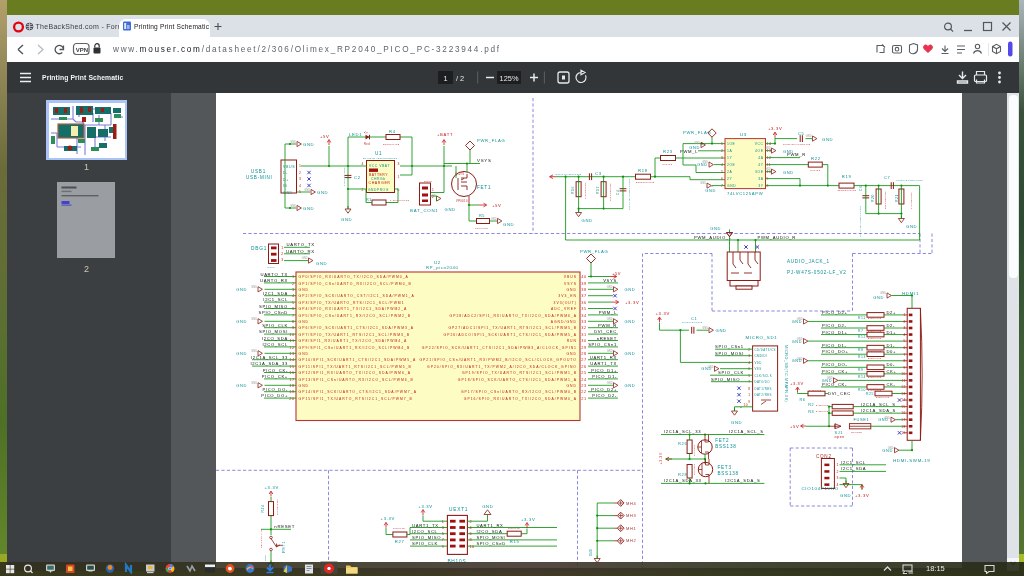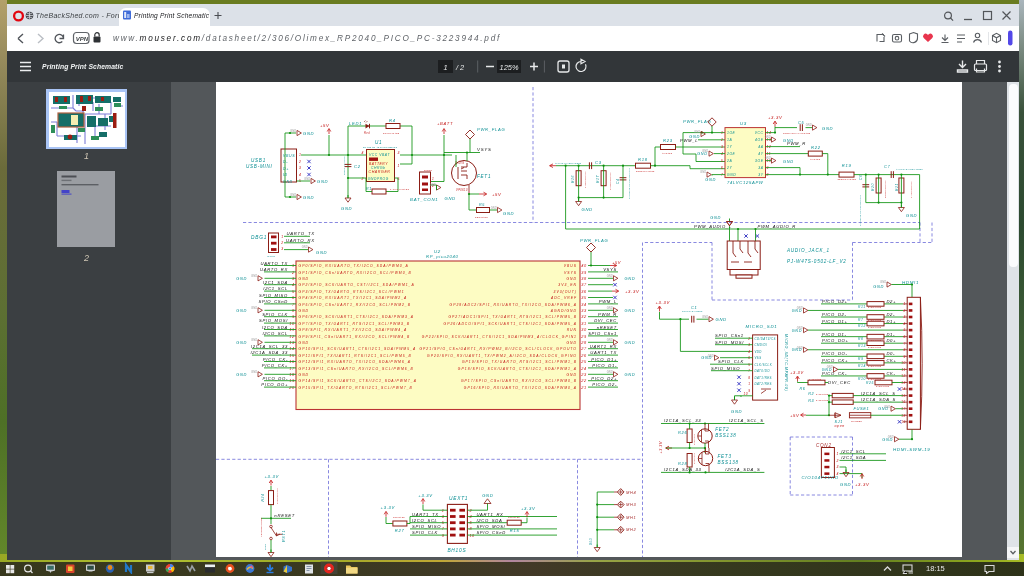--- a/index.html
+++ b/index.html
@@ -6,21 +6,21 @@
 html,body { width:1024px; height:576px; overflow:hidden; font-family:"Liberation Sans", sans-serif; }
 #desk { position:relative; width:1024px; height:576px; background:#6a7c20; }
 
 #wpL { position:absolute; left:0; top:0; width:7px; height:562px;
   background:linear-gradient(180deg,#b3a06a 0%,#93885a 12%,#6b6b3a 30%,#5d6f33 55%,#4e7026 75%,#63882a 100%); }
 #wpR { position:absolute; left:1019px; top:0; width:5px; height:562px;
   background:linear-gradient(180deg,#aab6bd 0%,#7d8d84 8%,#39513a 20%,#2c4a30 40%,#3d5c35 60%,#46663a 80%,#58762e 100%); }
 #wpB { position:absolute; left:0; top:554px; width:1024px; height:8px;
   background:linear-gradient(90deg,#99a824 0%,#b2c232 14%,#9cab26 30%,#c0a833 43%,#b286a0 50%,#98a446 58%,#83962e 70%,#637f20 84%,#8fa81e 96%,#a7bc26 100%); }
 
-#win { position:absolute; left:7px; top:4px; width:1012px; height:556px; background:#dee3ea;font-style:italic; }
+#win { position:absolute; left:7px; top:15px; width:1012px; height:556px; background:#dee3ea; }
 #tabbar { position:absolute; left:0; top:0; width:1012px; height:22px; background:#dce1e8; }
 #addr { position:absolute; left:0; top:22px; width:1012px; height:25px; background:#fff; }
 #pdfbar { position:absolute; left:0; top:47px; width:1012px; height:31px; background:#323639; }
 #content { position:absolute; left:0; top:78px; width:1012px; height:478px; background:#53575a; }
 #sidebar { position:absolute; left:0; top:0; width:164px; height:478px; background:#3b3f42; }
 #page { position:absolute; left:209px; top:0; width:746px; height:475px; background:#ffffff; }
 #vsb { position:absolute; left:1000px; top:0; width:12px; height:478px; background:#dfe3e7; }
 #vsb .thumb { position:absolute; left:1.5px; top:2px; width:9px; height:183px; background:#fbfcfd; border-radius:4px; }
 #vsb .btn { position:absolute; left:0; top:465px; width:12px; height:11px; background:#f5f6f7; color:#5a5e61; font-size:8px; text-align:center; line-height:10px; }
 .thumb1 { position:absolute; left:39px; top:7px; width:81px; height:60px; background:#a9c4f5; }

